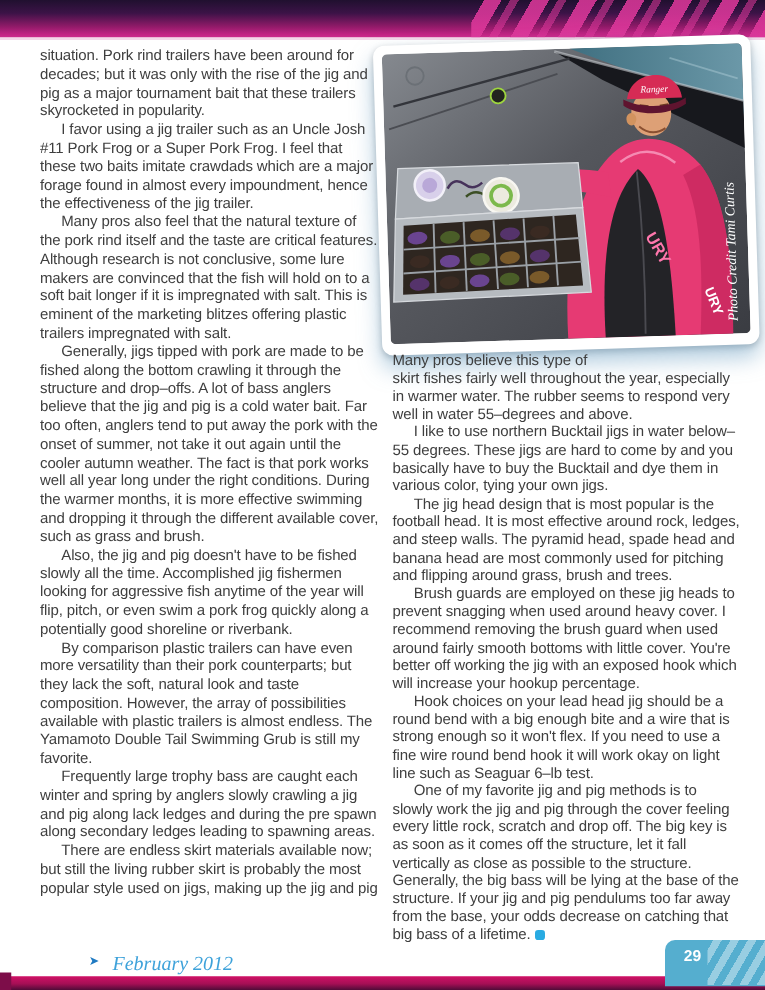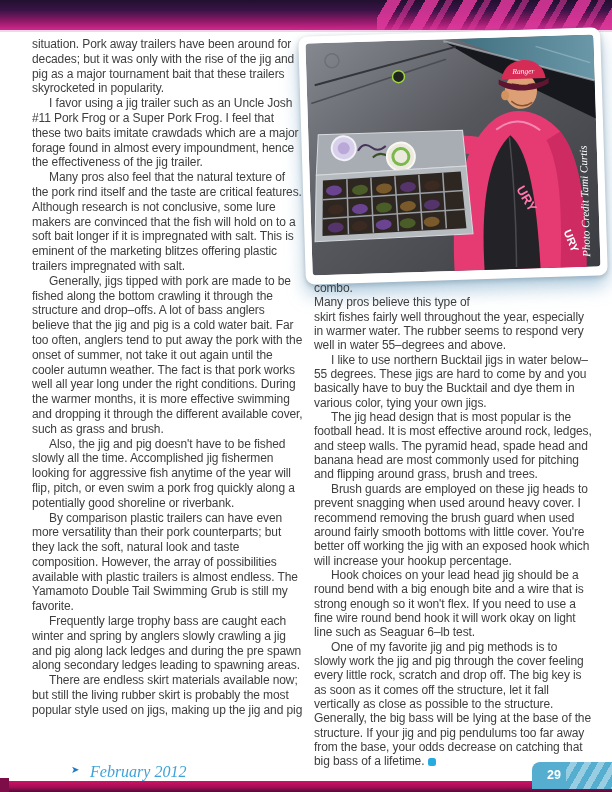--- a/index.html
+++ b/index.html
@@ -58,21 +58,21 @@
   .footer-date{
     position:absolute;left:90px;top:1px;
     font-style:italic;font-size:16px;color:#3ea2da;font-family:"Liberation Serif",serif;
   }
   .bottom-bar{
     position:absolute;left:0;bottom:0;width:612px;height:11px;
     background:linear-gradient(to bottom,#d01166 0%,#a50f55 55%,#4f0c38 100%);
   }
   .bottom-bar-cap{position:absolute;left:0;bottom:0;width:9px;height:14px;background:#7d0d49;}
   .page-badge{
-    position:absolute;right:0;bottom:3px;width:80px;height:27px;
+    position:absolute;right:0;bottom:3px;width:80px;height:37px;
     background:#55aecf;border-top-left-radius:8px;z-index:3;overflow:hidden;
   }
   .page-badge::after{
     content:"";position:absolute;right:-6px;top:-4px;width:52px;height:40px;
     background:repeating-linear-gradient(120deg,
       rgba(255,255,255,0) 0 6px, rgba(255,255,255,.4) 6px 12px);
   }
   .page-number{
     position:absolute;left:15px;top:6px;color:#ffffff;font-weight:bold;font-size:12.5px;
   }
@@ -172,32 +172,31 @@
           <ellipse cx="86" cy="97" rx="8" ry="5" fill="#4a5d28"></ellipse>
           <ellipse cx="110" cy="98" rx="8" ry="5" fill="#7a5a2a"></ellipse>
         </g>
       </g>
 
       <text x="278" y="222" transform="rotate(-90 278 222)" fill="#ffffff" font-size="11" font-style="italic" font-family="Liberation Serif, serif">Photo Credit Tami Curtis</text>
     </svg>
   </div>
 
   <div class="col col-left">
-    <p>situation.  Pork away trailers have been around for decades; but it was only with the rise of the jig and pig as a major tournament bait that these trailers skyrocketed in popularity.</p>
+    <p>situation.  Pork rind trailers have been around for decades; but it was only with the rise of the jig and pig as a major tournament bait that these trailers skyrocketed in popularity.</p>
     <p class="ind">I favor using a jig trailer such as an Uncle Josh #11 Pork Frog or a Super Pork Frog.  I feel that these two baits imitate crawdads which are a major forage found in almost every impoundment, hence the effectiveness of the jig trailer.</p>
     <p class="ind">Many pros also feel that the natural texture of the pork rind itself and the taste are critical features.  Although research is not conclusive, some lure makers are convinced that the fish will hold on to a soft bait longer if it is impregnated with salt.  This is eminent of the marketing blitzes offering plastic trailers impregnated with salt.</p>
     <p class="ind">Generally, jigs tipped with pork are made to be fished along the bottom crawling it through the structure and drop–offs.  A lot of bass anglers believe that the jig and pig is a cold water bait.  Far too often, anglers tend to put away the pork with the onset of summer, not take it out again until the cooler autumn weather.  The fact is that pork works well all year long under the right conditions.  During the warmer months, it is more effective swimming and dropping it through the different available cover,  such as grass and brush.</p>
     <p class="ind">Also, the jig and pig doesn't have to be fished slowly all the time.  Accomplished jig fishermen looking for aggressive fish anytime of the year will flip, pitch, or even swim a pork frog quickly along a potentially good shoreline or riverbank.</p>
     <p class="ind">By comparison plastic trailers can have even more versatility than their pork counterparts; but they lack the soft, natural look and taste composition. However, the array of possibilities available with plastic trailers is almost endless.  The Yamamoto Double Tail Swimming Grub is still my favorite.</p>
     <p class="ind">Frequently large trophy bass are caught each winter and spring by anglers slowly crawling a jig and pig along lack ledges and during the pre spawn along secondary ledges leading to spawning areas.</p>
     <p class="ind">There are endless skirt materials available now; but still the living rubber skirt is probably the most popular style used on jigs, making up the jig and pig</p>
   </div>
 
   <div class="col col-right">
-    <p>combo.</p>
     <p class="preline">Many pros believe this type of
 skirt fishes fairly well throughout the year, especially in warmer water.  The rubber seems to respond very well in water 55–degrees and above.</p>
     <p class="ind">I like to use northern Bucktail jigs in water below–55 degrees.  These jigs are hard to come by and you basically have to buy the Bucktail and dye them in various color, tying your own jigs.</p>
     <p class="ind">The jig head design that is most popular is the football head.  It is most effective around rock, ledges, and steep walls.  The pyramid head, spade head and banana head are most commonly used for pitching and flipping around grass, brush and trees.</p>
     <p class="ind">Brush guards are employed on these jig heads to prevent snagging when used around heavy cover.  I recommend removing the brush guard when used around fairly smooth bottoms with little cover.  You're better off working the jig with an exposed hook which will increase your hookup percentage.</p>
     <p class="ind">Hook choices on your lead head jig should be a round bend with a big enough bite and a wire that is strong enough so it won't flex. If you need to use a fine wire round bend hook it will work okay on light line such as Seaguar 6–lb test.</p>
     <p class="ind"><span>One of my favorite jig and pig methods is to slowly work the jig and pig through the cover feeling every little rock, scratch and drop off. The big key is as soon as it comes off the structure, let it fall vertically as close as possible to the structure.  Generally, the big bass will be lying at the base of the structure.  If your jig and pig pendulums too far away from the base, your odds decrease on catching that big bass of a lifetime.</span><span class="endmark"></span></p>
   </div>
 
   <div class="footer-row">

